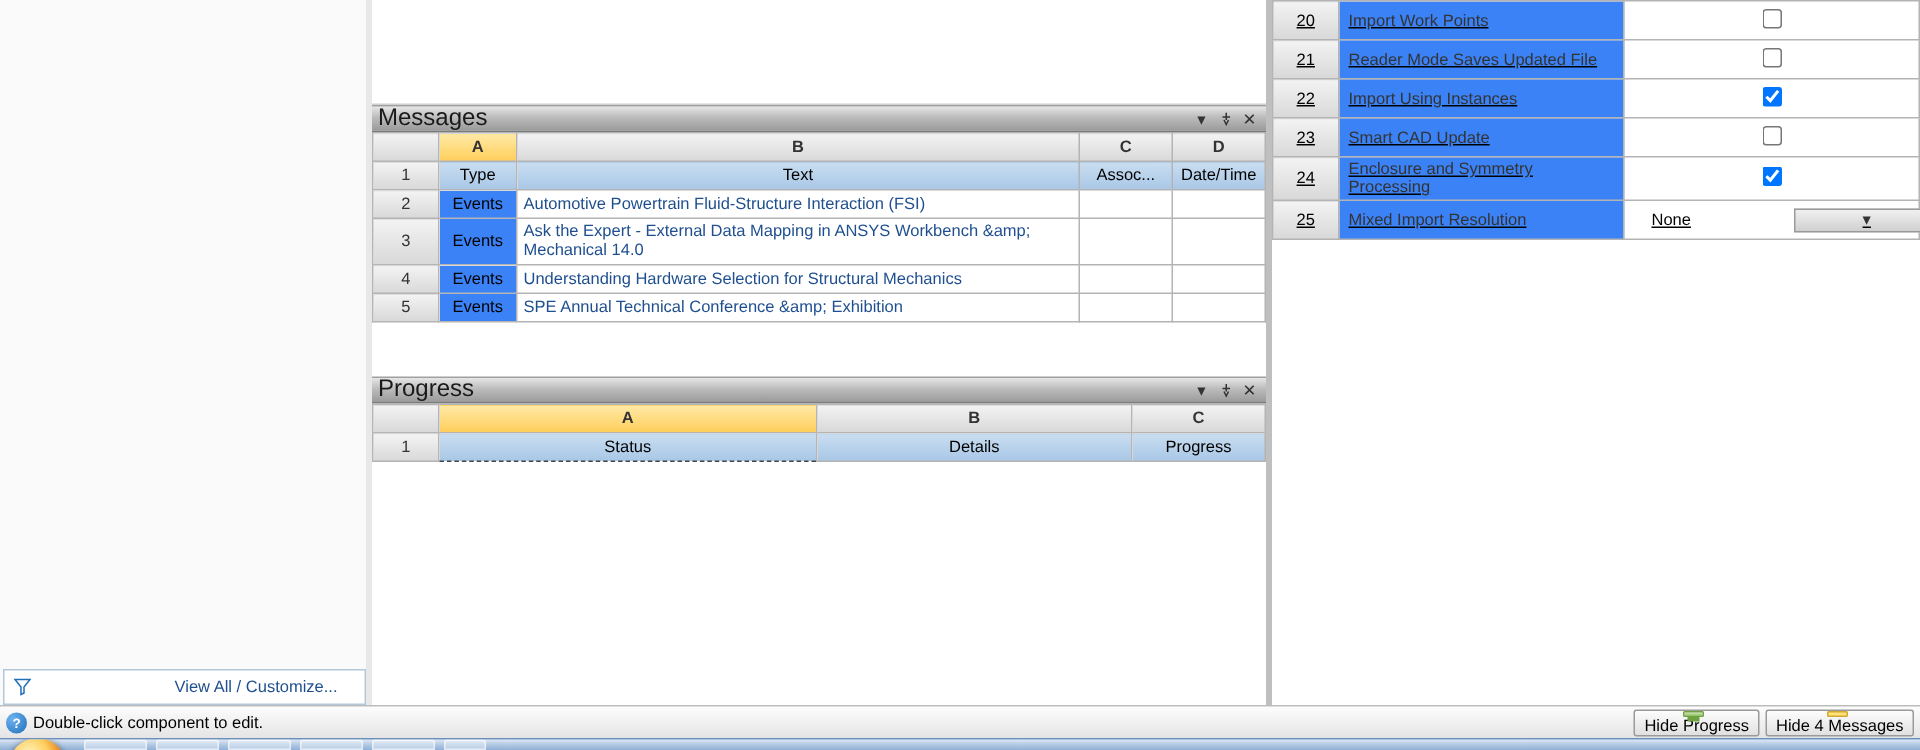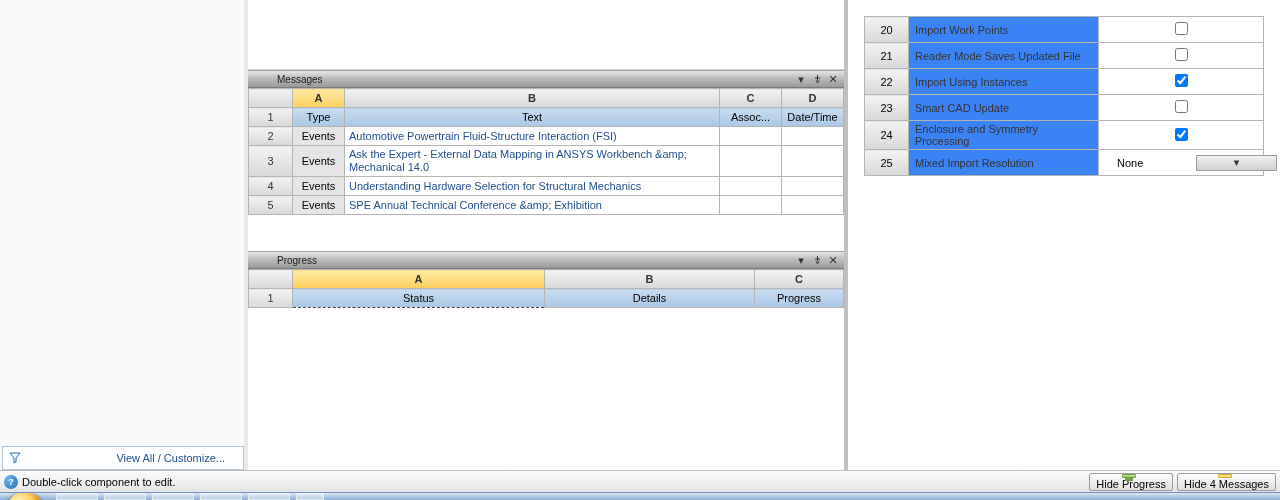--- a/index.html
+++ b/index.html
@@ -10,31 +10,31 @@
 
 .left-col { grid-column: 1; grid-row: 1; border-right: 4px solid #e8e8e8; background: #fafafa; position: relative; }
 .left-bottom { position: absolute; bottom: 0; left: 2px; right: 0; height: 24px; display: flex; align-items: center; border: 1px solid #b3c8db; background: #fff; }
 .filter-icon { width: 16px; height: 16px; margin-left: 4px; display: flex; align-items: center; justify-content: center; color: #1f4f8f; }
 .view-all { margin-left: auto; margin-right: 18px; color: #1f4f8f; cursor: pointer; text-align: center; }
 
 
 .mid-col { grid-column: 2; grid-row: 1; display: flex; flex-direction: column; background: #fff; border-right: 4px solid #bfbfbf; }
 .mid-spacer-top { height: 70px; border-bottom: 1px solid #d0d0d0; }
 .panel-header { height: 18px; background: linear-gradient(to bottom, #e6e6e6 0%, #bcbcbc 45%, #9a9a9a 100%); border-top: 1px solid #a0a0a0; border-bottom: 1px solid #7a7a7a; display: flex; align-items: center; padding: 0 4px; color: #1a1a1a; }
-.panel-header .title { flex: 1; font-size: 10px; margin-left: 25px; }
+.panel-header .title { flex: 1; font-size: 16px; }
 .panel-header .ctl { width: 14px; height: 14px; margin-left: 2px; display: flex; align-items: center; justify-content: center; color: #333; cursor: pointer; }
 
 .grid { border-collapse: collapse; width: 100%; table-layout: fixed; }
 .grid th, .grid td { border: 1px solid #b4b4b4; height: 19px; padding: 0 4px; overflow: hidden; white-space: nowrap; }
 .grid .rowhead { background: linear-gradient(to bottom,#f3f3f3,#d8d8d8); text-align: center; color: #333; }
 .grid .colhead { background: linear-gradient(to bottom,#f3f3f3,#d8d8d8); text-align: center; color: #333; }
 .grid .colhead.sel { background: linear-gradient(to bottom,#ffe9a6,#ffce5a); }
 .grid .bluehdr { background: linear-gradient(to bottom,#c9ddf0,#a8c7e6); text-align: center; }
 .grid .bluehdr.sel { border: 1px dashed #444; }
-.grid .ev { background: #e5e5e5; text-align: center; }
+.grid .ev { background: #3b82f6; text-align: center; }
 .grid .link { color: #1f4f8f; background: #fff; text-overflow: ellipsis; }
 .grid .link a { color: #1f4f8f; text-decoration: none; cursor: pointer; }
 .grid .multi { white-space: normal; line-height: 13px; padding-top: 2px; padding-bottom: 2px; }
 .grid .empty { background:#fff; }
 
 .msgs-table col.c0 { width: 44px; }
 .msgs-table col.c1 { width: 52px; }
 .msgs-table col.c2 { width: auto; }
 .msgs-table col.c3 { width: 62px; }
 .msgs-table col.c4 { width: 62px; }
@@ -42,21 +42,21 @@
 .msg-body-space { height: 36px; }
 
 .prog-table col.c0 { width: 44px; }
 .prog-table col.c1 { width: 252px; }
 .prog-table col.c2 { width: 210px; }
 .prog-table col.c3 { width: auto; }
 
 .mid-fill { flex: 1; background: #fff; }
 
 
-.right-col { grid-column: 3; grid-row: 1; background: #fff; padding: 16px; }
+.right-col { grid-column: 3; grid-row: 1; background: #fff; padding: 0; text-decoration: underline; }
 .props { border-collapse: collapse; width: 100%; table-layout: fixed; }
 .props col.c0 { width: 44px; }
 .props col.c1 { width: 190px; }
 .props col.c2 { width: auto; }
 .props td { border: 1px solid #b4b4b4; height: 26px; padding: 2px 6px; vertical-align: middle; }
 .props .rh { background: linear-gradient(to bottom,#f3f3f3,#d8d8d8); text-align: center; }
 .props .lbl { background: #3b82f6; color: #333; line-height: 12px; }
 .props .val { background: #fff; text-align: center; }
 .props .chk { width: 13px; height: 13px; }
 .props .dd { width: 100%; display: flex; align-items: center; margin-left: 16px; }

